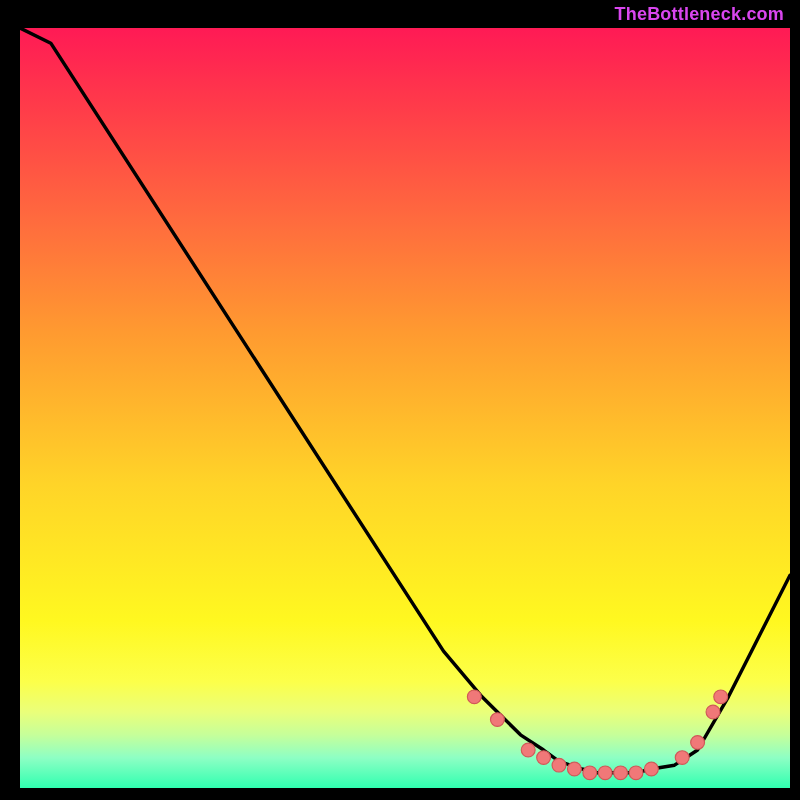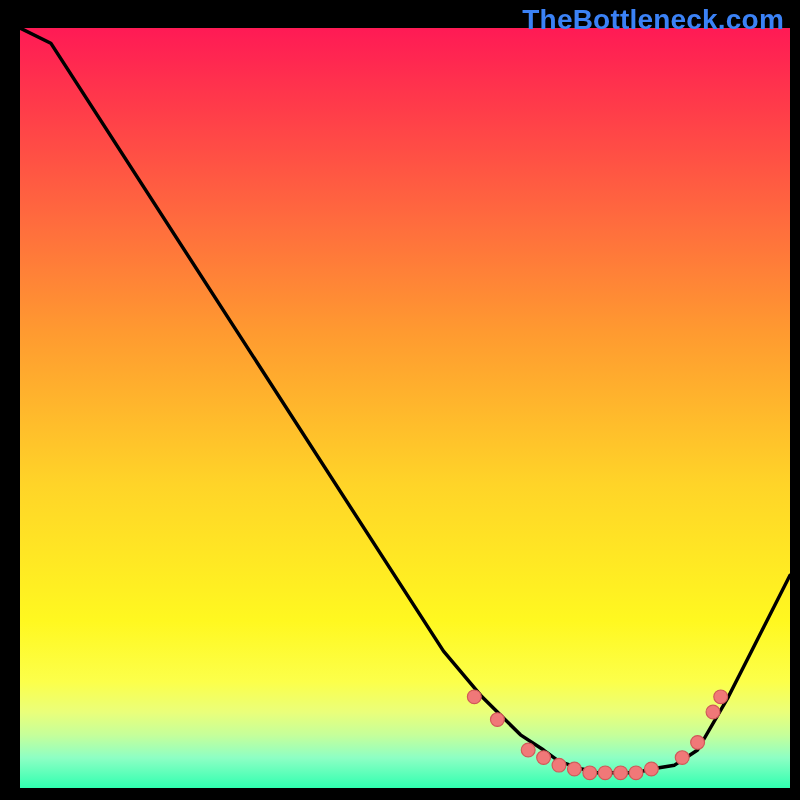--- a/index.html
+++ b/index.html
@@ -7,23 +7,23 @@
     width: 800px;
     height: 800px;
     background: #000;
     position: relative;
     font-family: Arial, Helvetica, sans-serif;
   }
   .watermark {
     position: absolute;
     top: 4px;
     right: 16px;
-    font-size: 28px;
+    font-size: 18px;
     font-weight: 600;
-    color: #3b82f6;
+    color: #d946ef;
     letter-spacing: 0.2px;
     z-index: 10;
   }
   .plot-wrap {
     position: absolute;
     left: 20px;
     top: 28px;
     width: 770px;
     height: 760px;
   }

